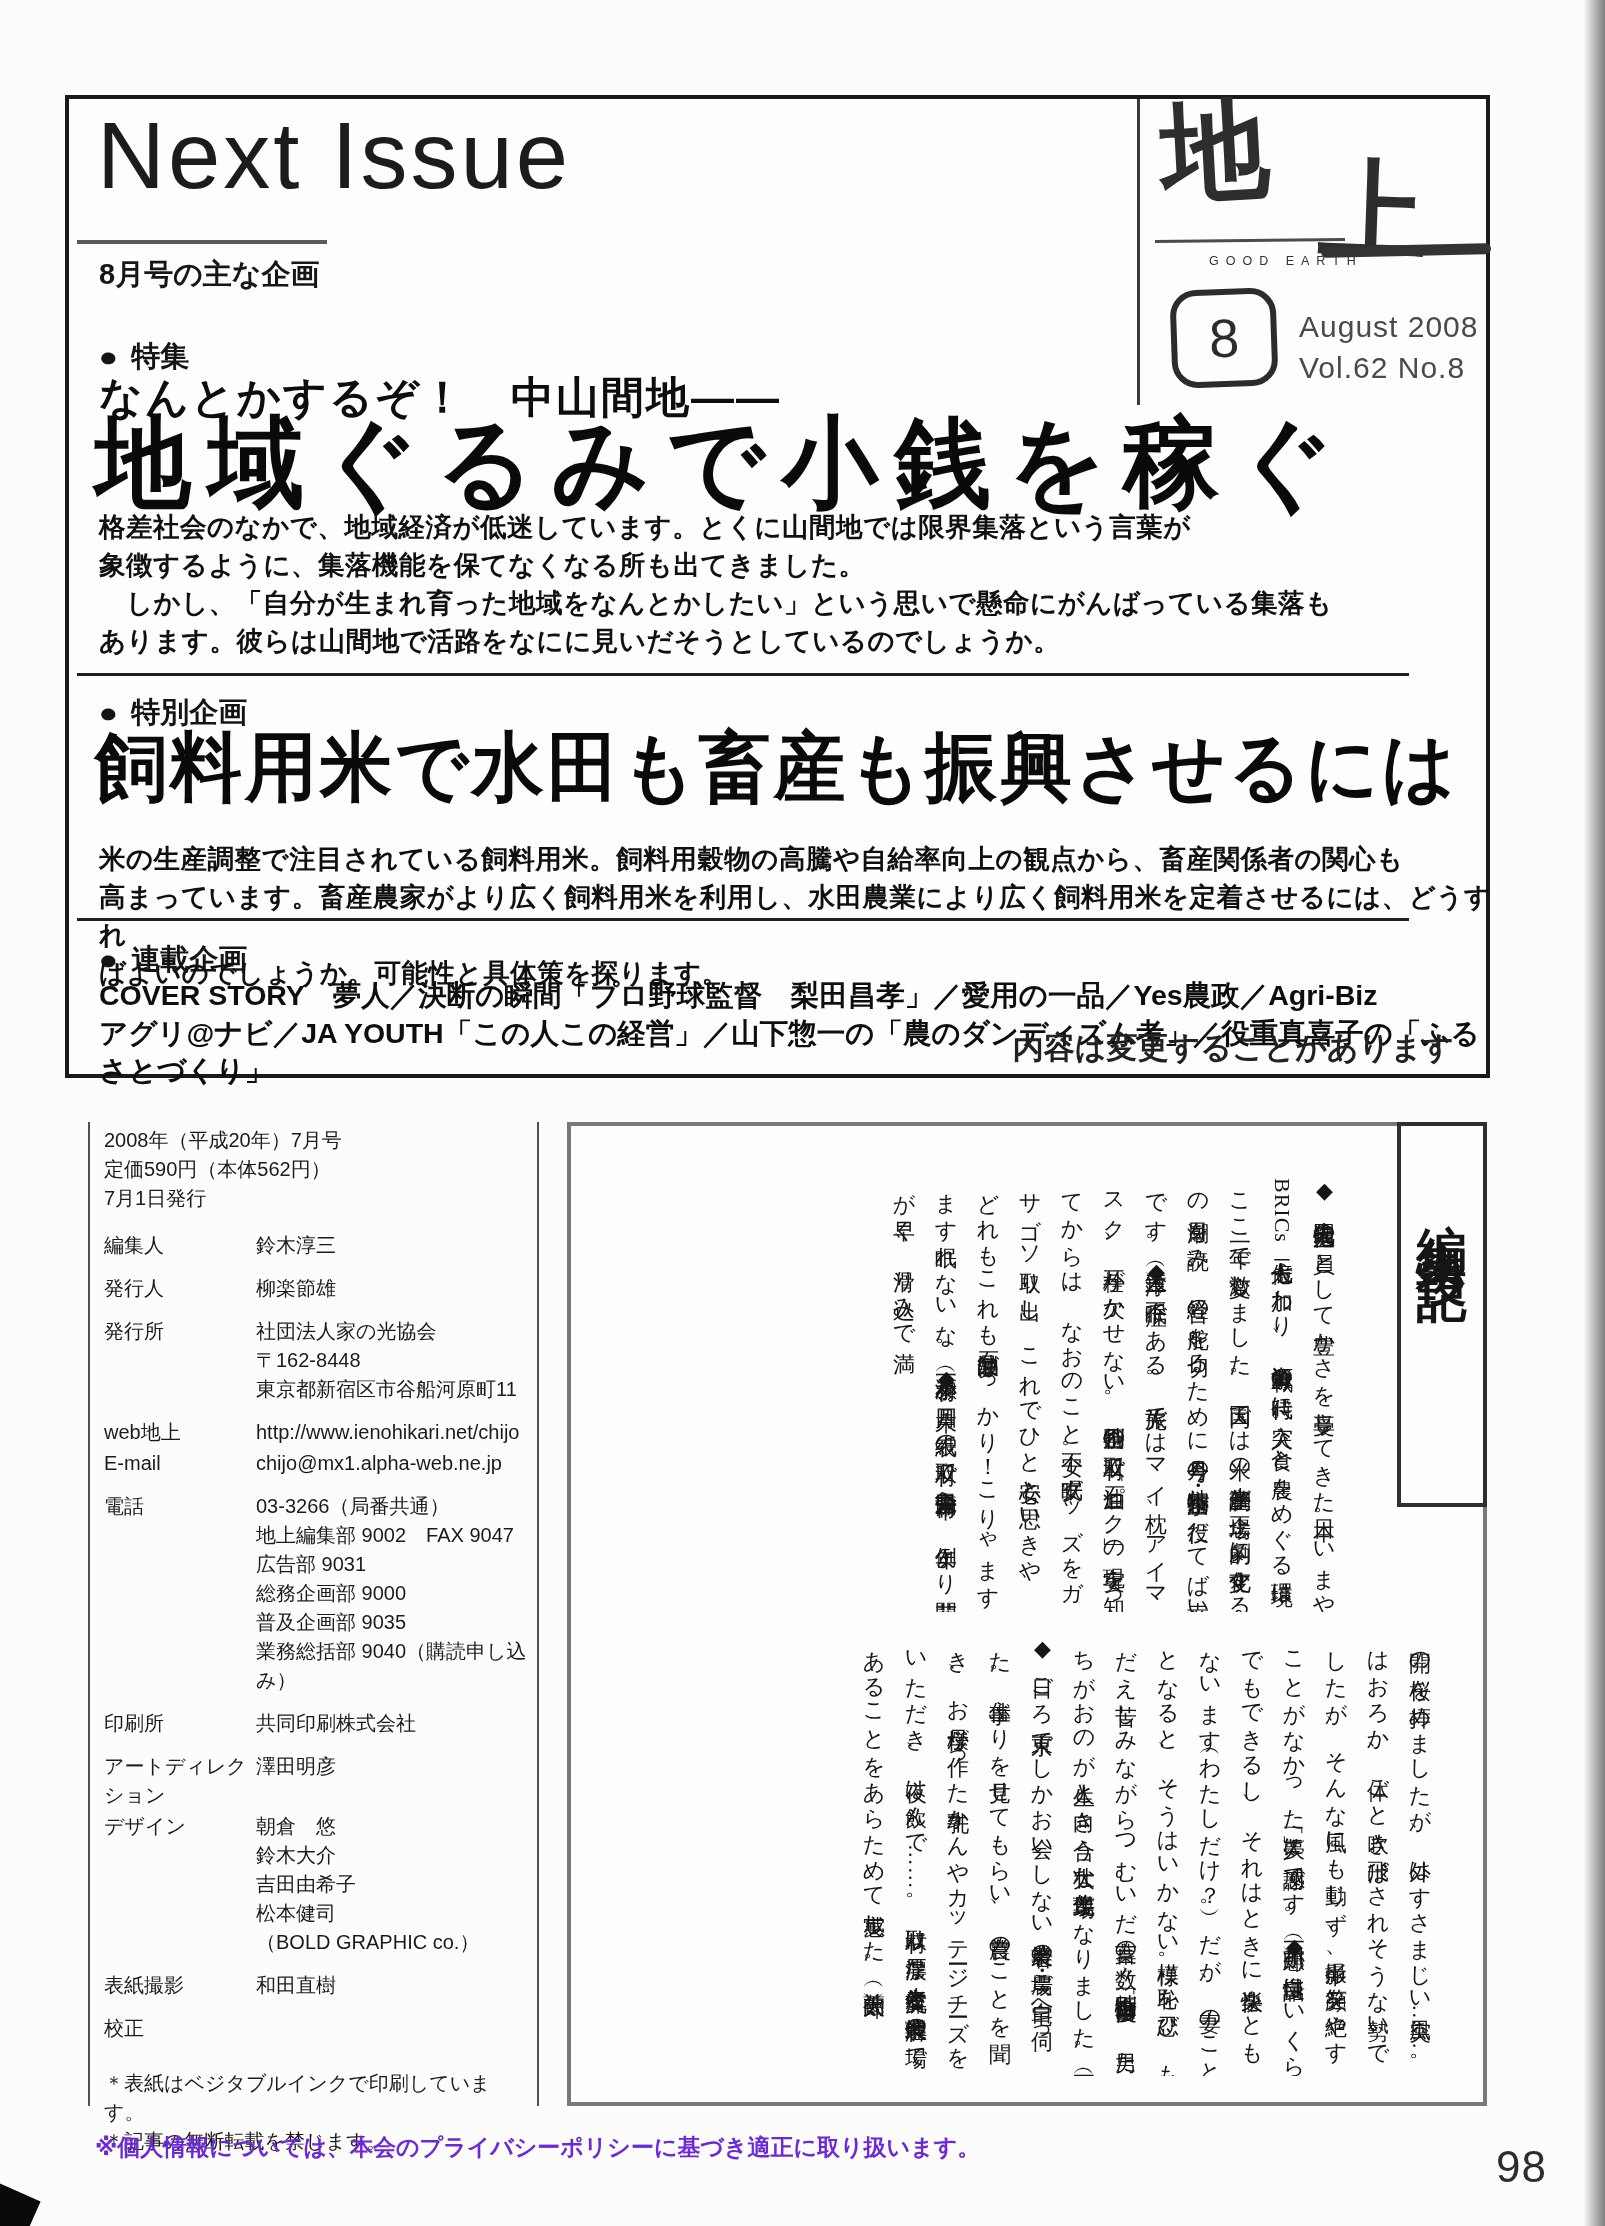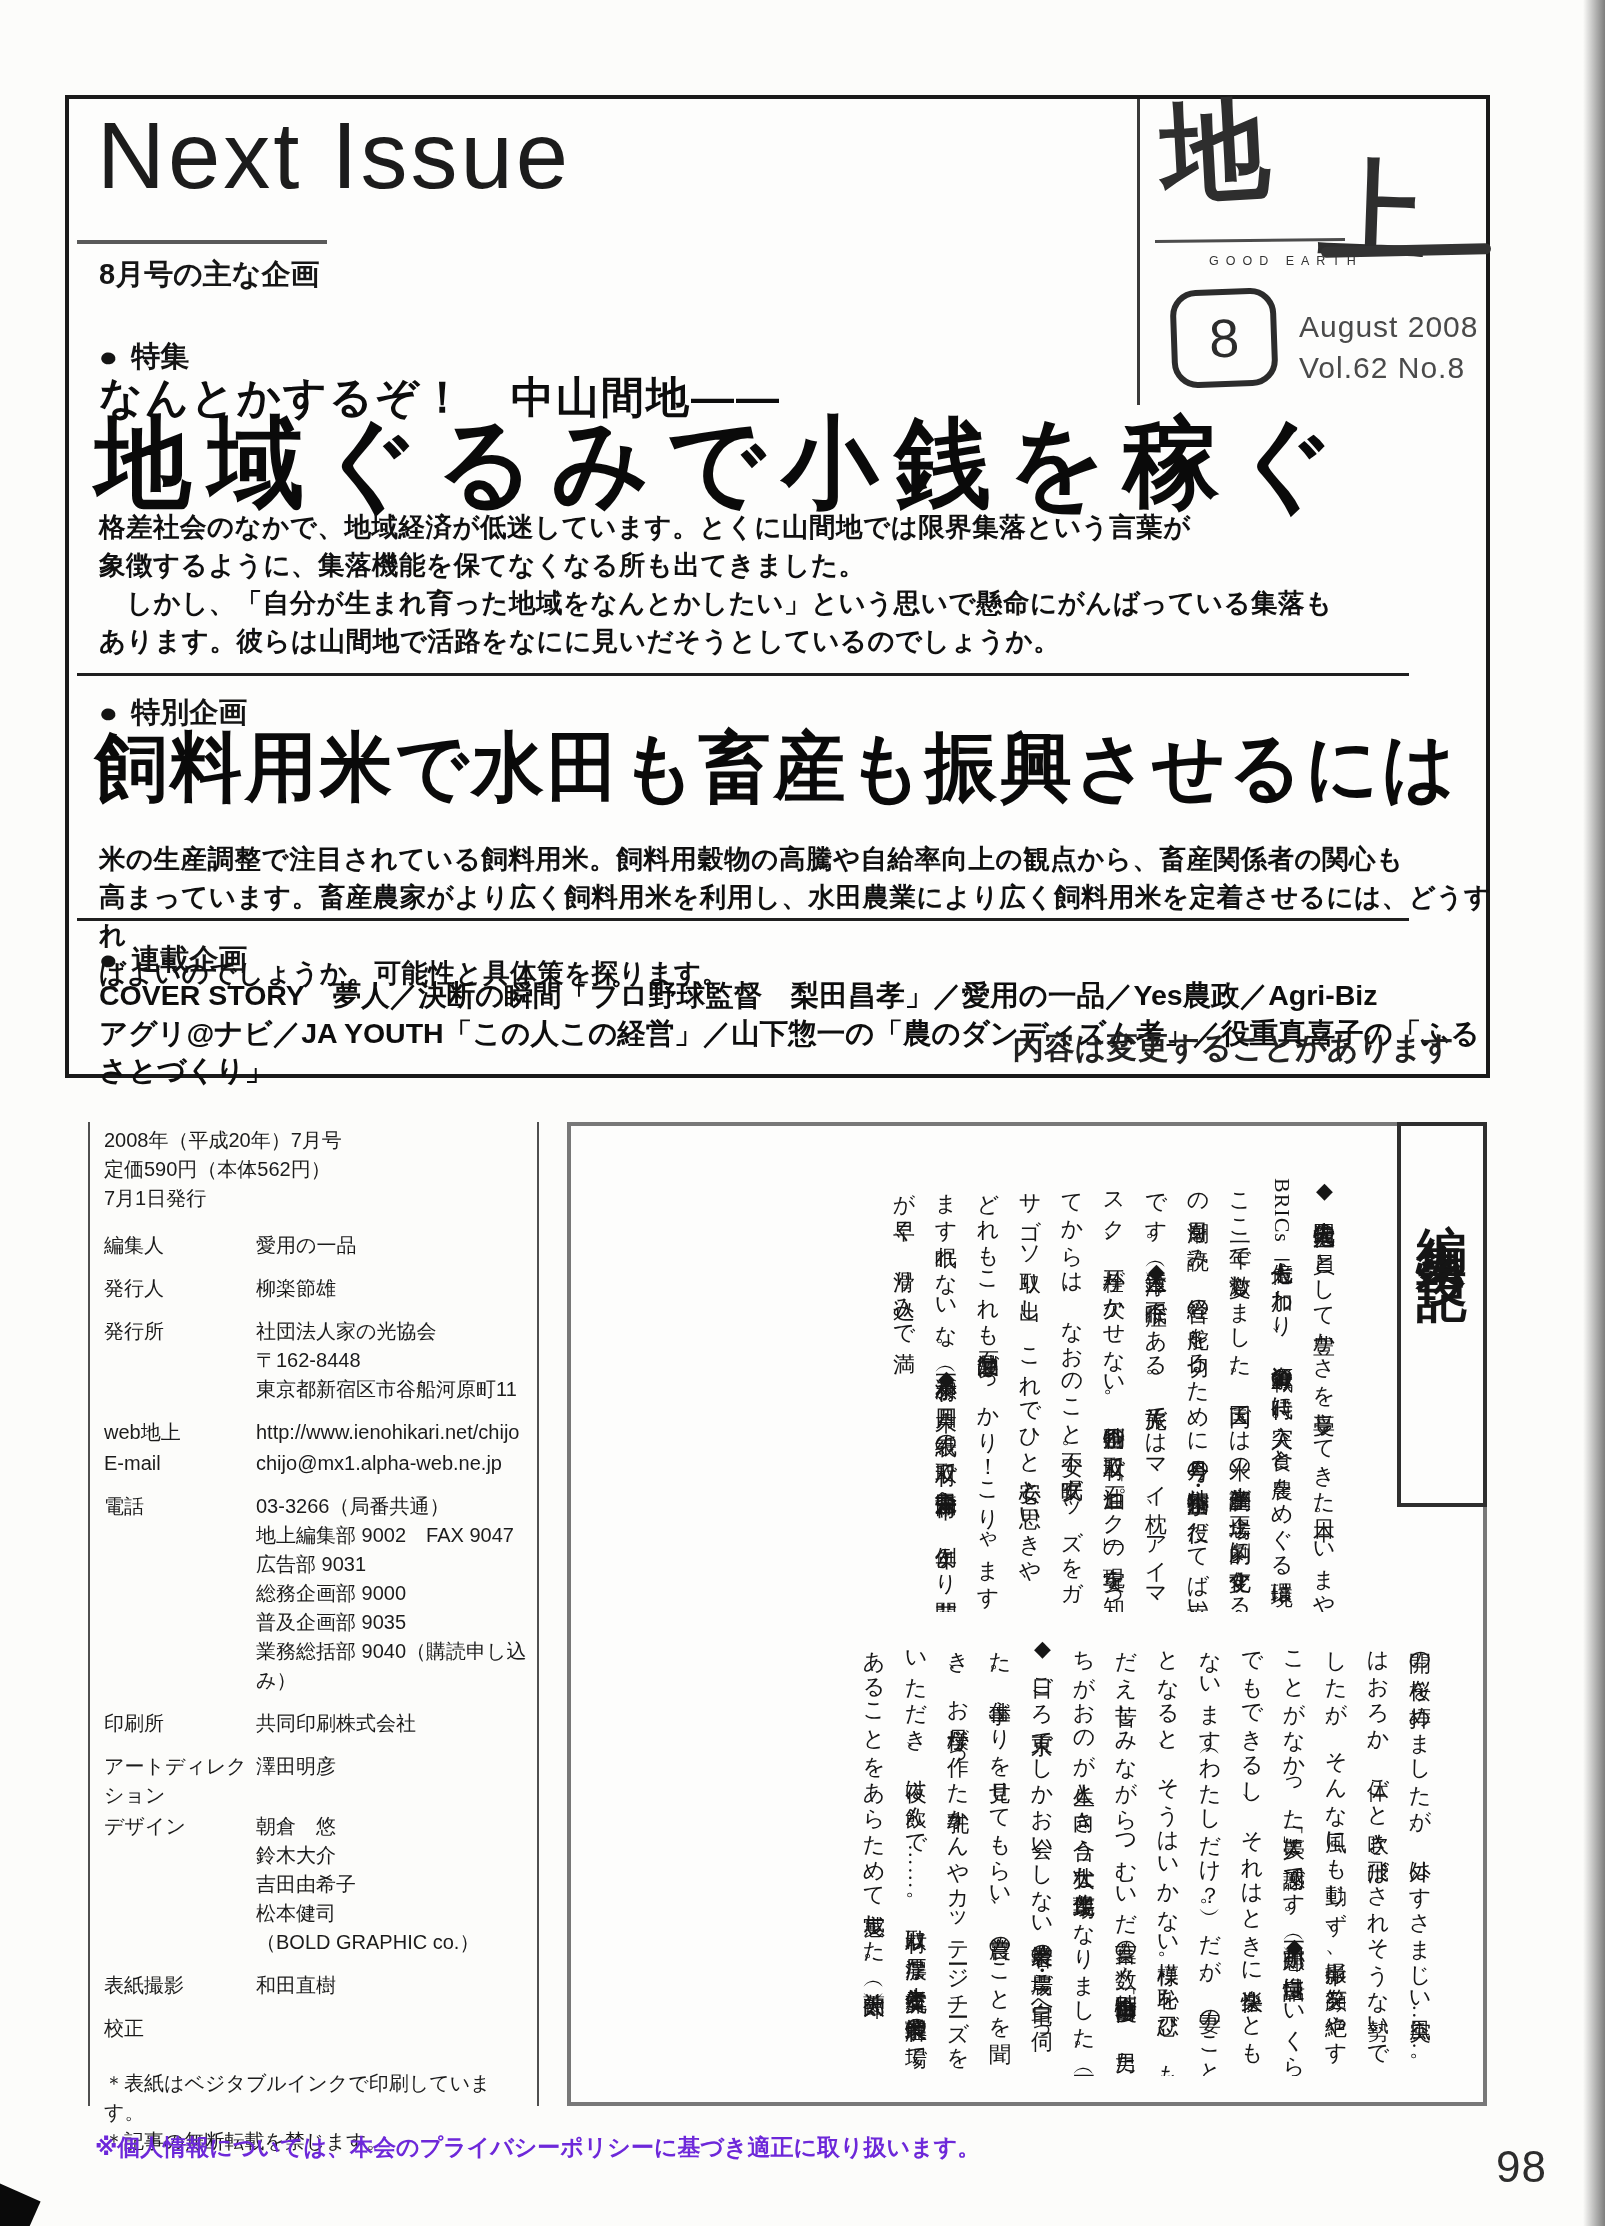--- a/index.html
+++ b/index.html
@@ -165,21 +165,21 @@
   <div class="colophon-rule left"></div>
   <div class="colophon-rule right"></div>
 
   <div class="colophon">
     <div class="chead pre">2008年（平成20年）7月号
 定価590円（本体562円）
 7月1日発行</div>
 
     <div class="cgroup">
       <div class="clabel">編集人</div>
-      <div class="cvalue pre">愛用の一品</div>
+      <div class="cvalue pre">鈴木淳三</div>
     </div>
     <div class="cgroup">
       <div class="clabel">発行人</div>
       <div class="cvalue pre">柳楽節雄</div>
     </div>
     <div class="cgroup">
       <div class="clabel">発行所</div>
       <div class="cvalue pre">社団法人家の光協会
 〒162-8448
 東京都新宿区市谷船河原町11</div>

